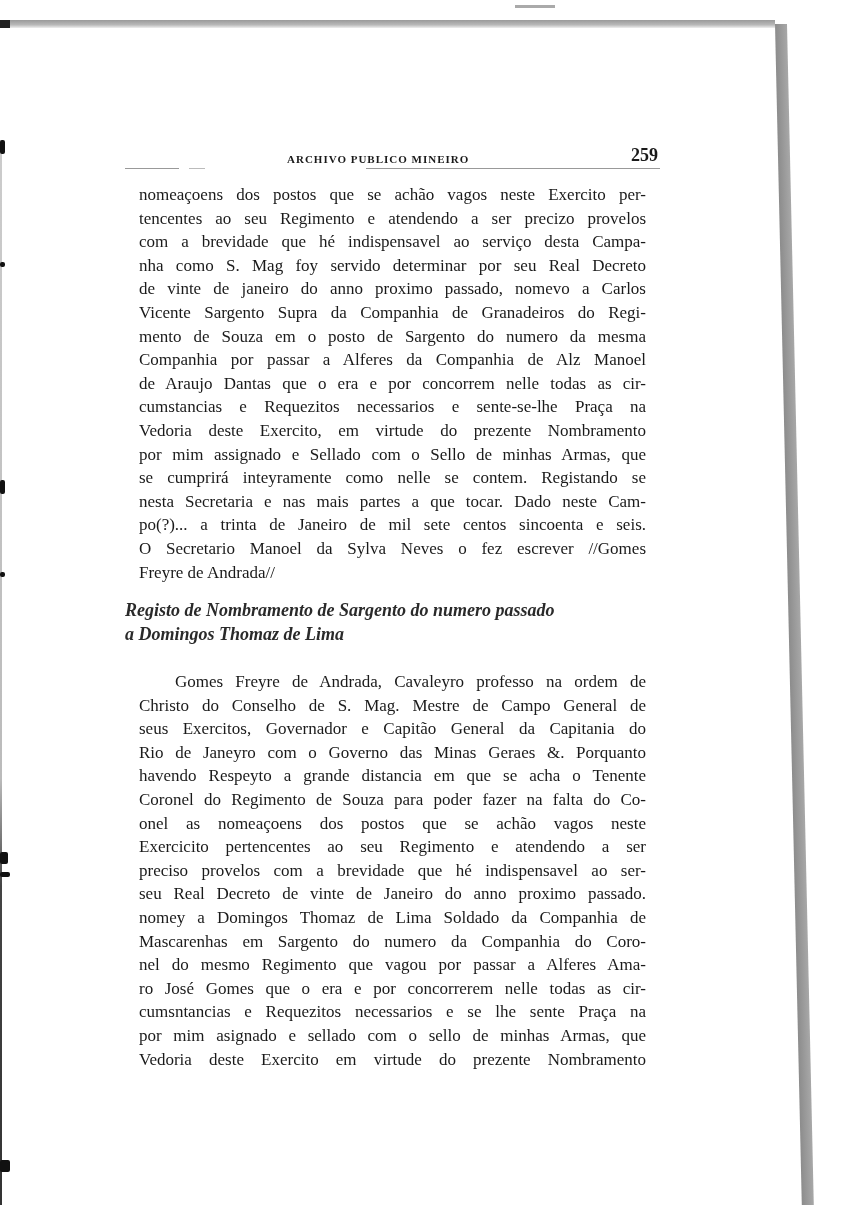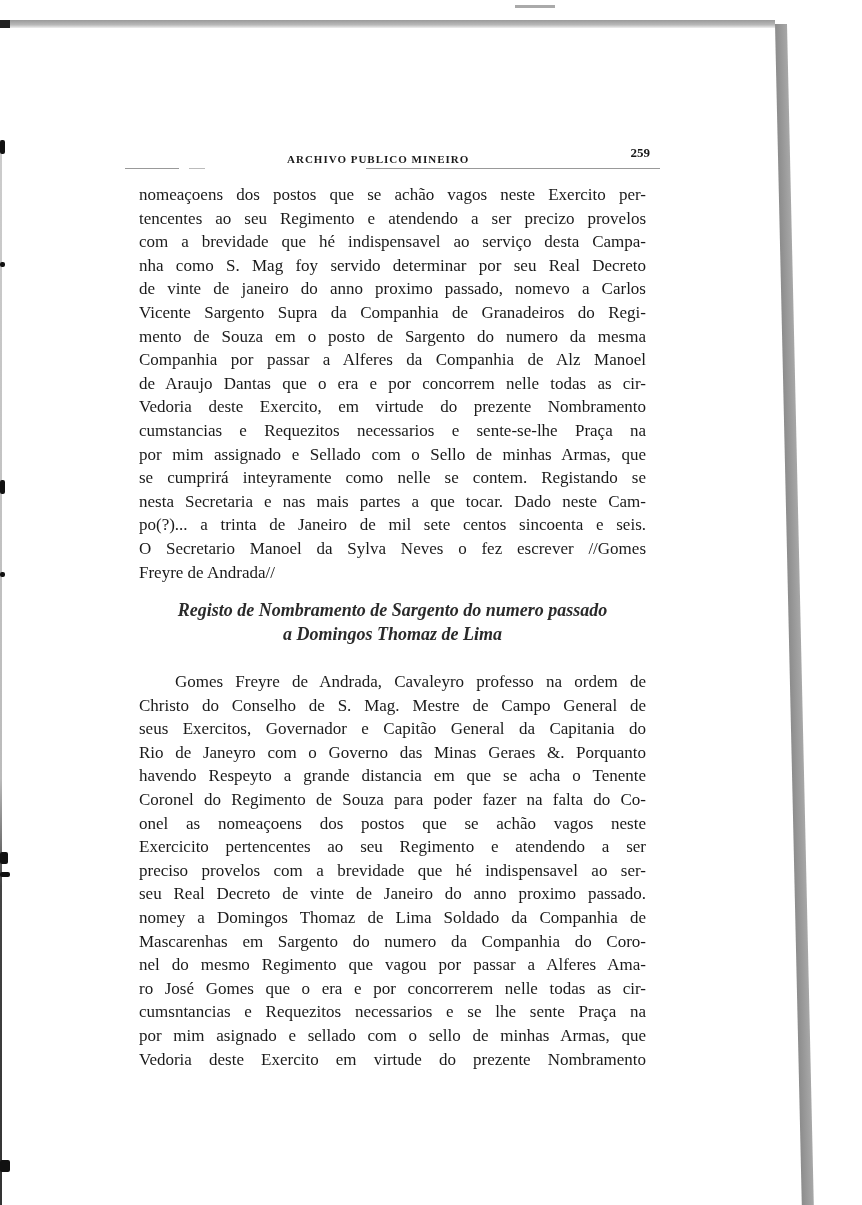--- a/index.html
+++ b/index.html
@@ -71,23 +71,23 @@
     letter-spacing: 1px;
   }
   .running-head .title {
     position: absolute;
     left: 162px;
     top: 13px;
     font-variant: small-caps;
   }
   .running-head .page-number {
     position: absolute;
-    right: 10px;
+    right: 2px;
     top: 5px;
-    font-size: 13px;
+    font-size: 18px;
     letter-spacing: 0;
   }
   .head-rule {
     height: 1px;
     margin-top: 6px;
     background: linear-gradient(to right, #999 0 10%, transparent 10% 12%, #bbb 12% 15%, transparent 15% 45%, #999 45% 100%);
   }
   .body-text {
     font-size: 17px;
     line-height: 23.6px;
@@ -101,21 +101,20 @@
     display: block;
     text-align-last: justify;
     white-space: nowrap;
   }
   .body-text .line.last {
     text-align-last: left;
   }
   .section-heading {
     margin-top: 14px;
     margin-bottom: 24px;
-    text-align: center;
     font-style: italic;
     font-weight: bold;
     font-size: 18px;
     line-height: 24px;
     color: #2a2a2a;
   }
   .indent {
     padding-left: 36px;
   }
 </style>
@@ -145,22 +144,22 @@
     <p id="para1">
         <span class="line">nomeaçoens dos postos que se achão vagos neste Exercito per-</span>
         <span class="line">tencentes ao seu Regimento e atendendo a ser precizo provelos</span>
         <span class="line">com a brevidade que hé indispensavel ao serviço desta Campa-</span>
         <span class="line">nha como S. Mag foy servido determinar por seu Real Decreto</span>
         <span class="line">de vinte de janeiro do anno proximo passado, nomevo a Carlos</span>
         <span class="line">Vicente Sargento Supra da Companhia de Granadeiros do Regi-</span>
         <span class="line">mento de Souza em o posto de Sargento do numero da mesma</span>
         <span class="line">Companhia por passar a Alferes da Companhia de Alz Manoel</span>
         <span class="line">de Araujo Dantas que o era e por concorrem nelle todas as cir-</span>
+        <span class="line">cumstancias e Requezitos necessarios e sente-se-lhe Praça na</span>
         <span class="line">Vedoria deste Exercito, em virtude do prezente Nombramento</span>
-        <span class="line">cumstancias e Requezitos necessarios e sente-se-lhe Praça na</span>
         <span class="line">por mim assignado e Sellado com o Sello de minhas Armas, que</span>
         <span class="line">se cumprirá inteyramente como nelle se contem. Registando se</span>
         <span class="line">nesta Secretaria e nas mais partes a que tocar. Dado neste Cam-</span>
         <span class="line">po(?)... a trinta de Janeiro de mil sete centos sincoenta e seis.</span>
         <span class="line">O Secretario Manoel da Sylva Neves o fez escrever //Gomes</span>
         <span class="line last">Freyre de Andrada//</span>
       </p>
 
     <div class="section-heading">
       <div>Registo de Nombramento de Sargento do numero passado</div>

